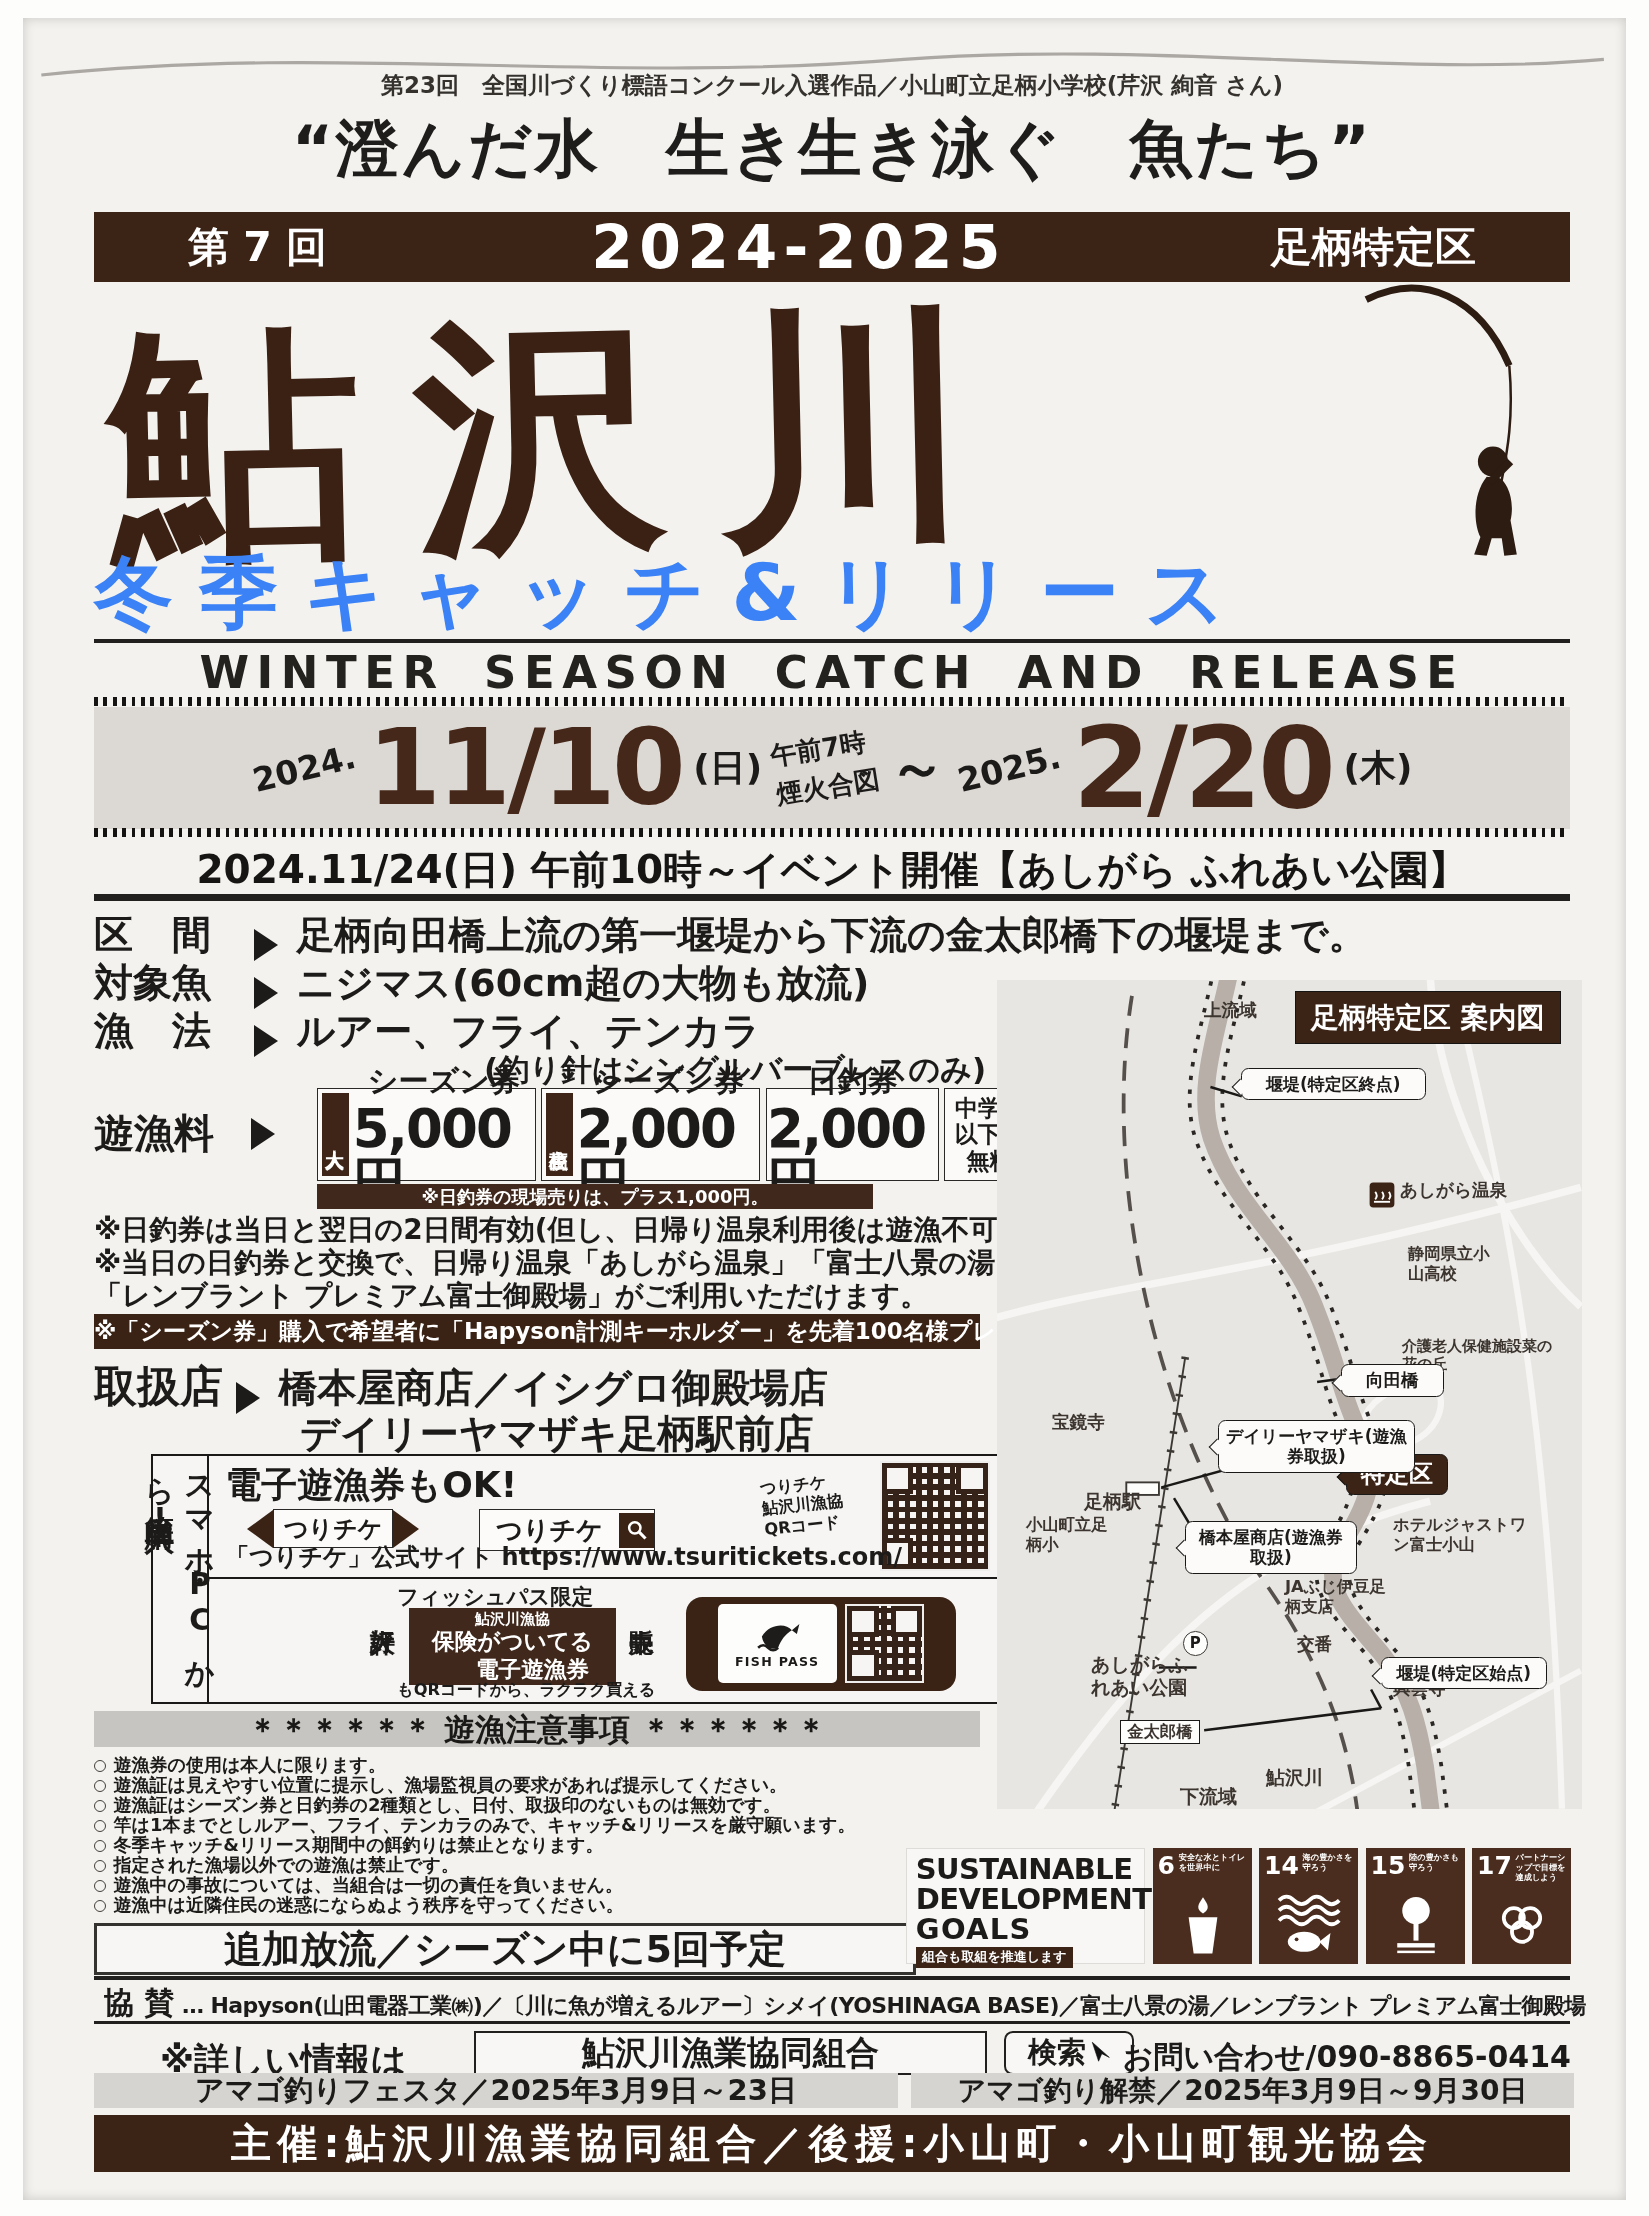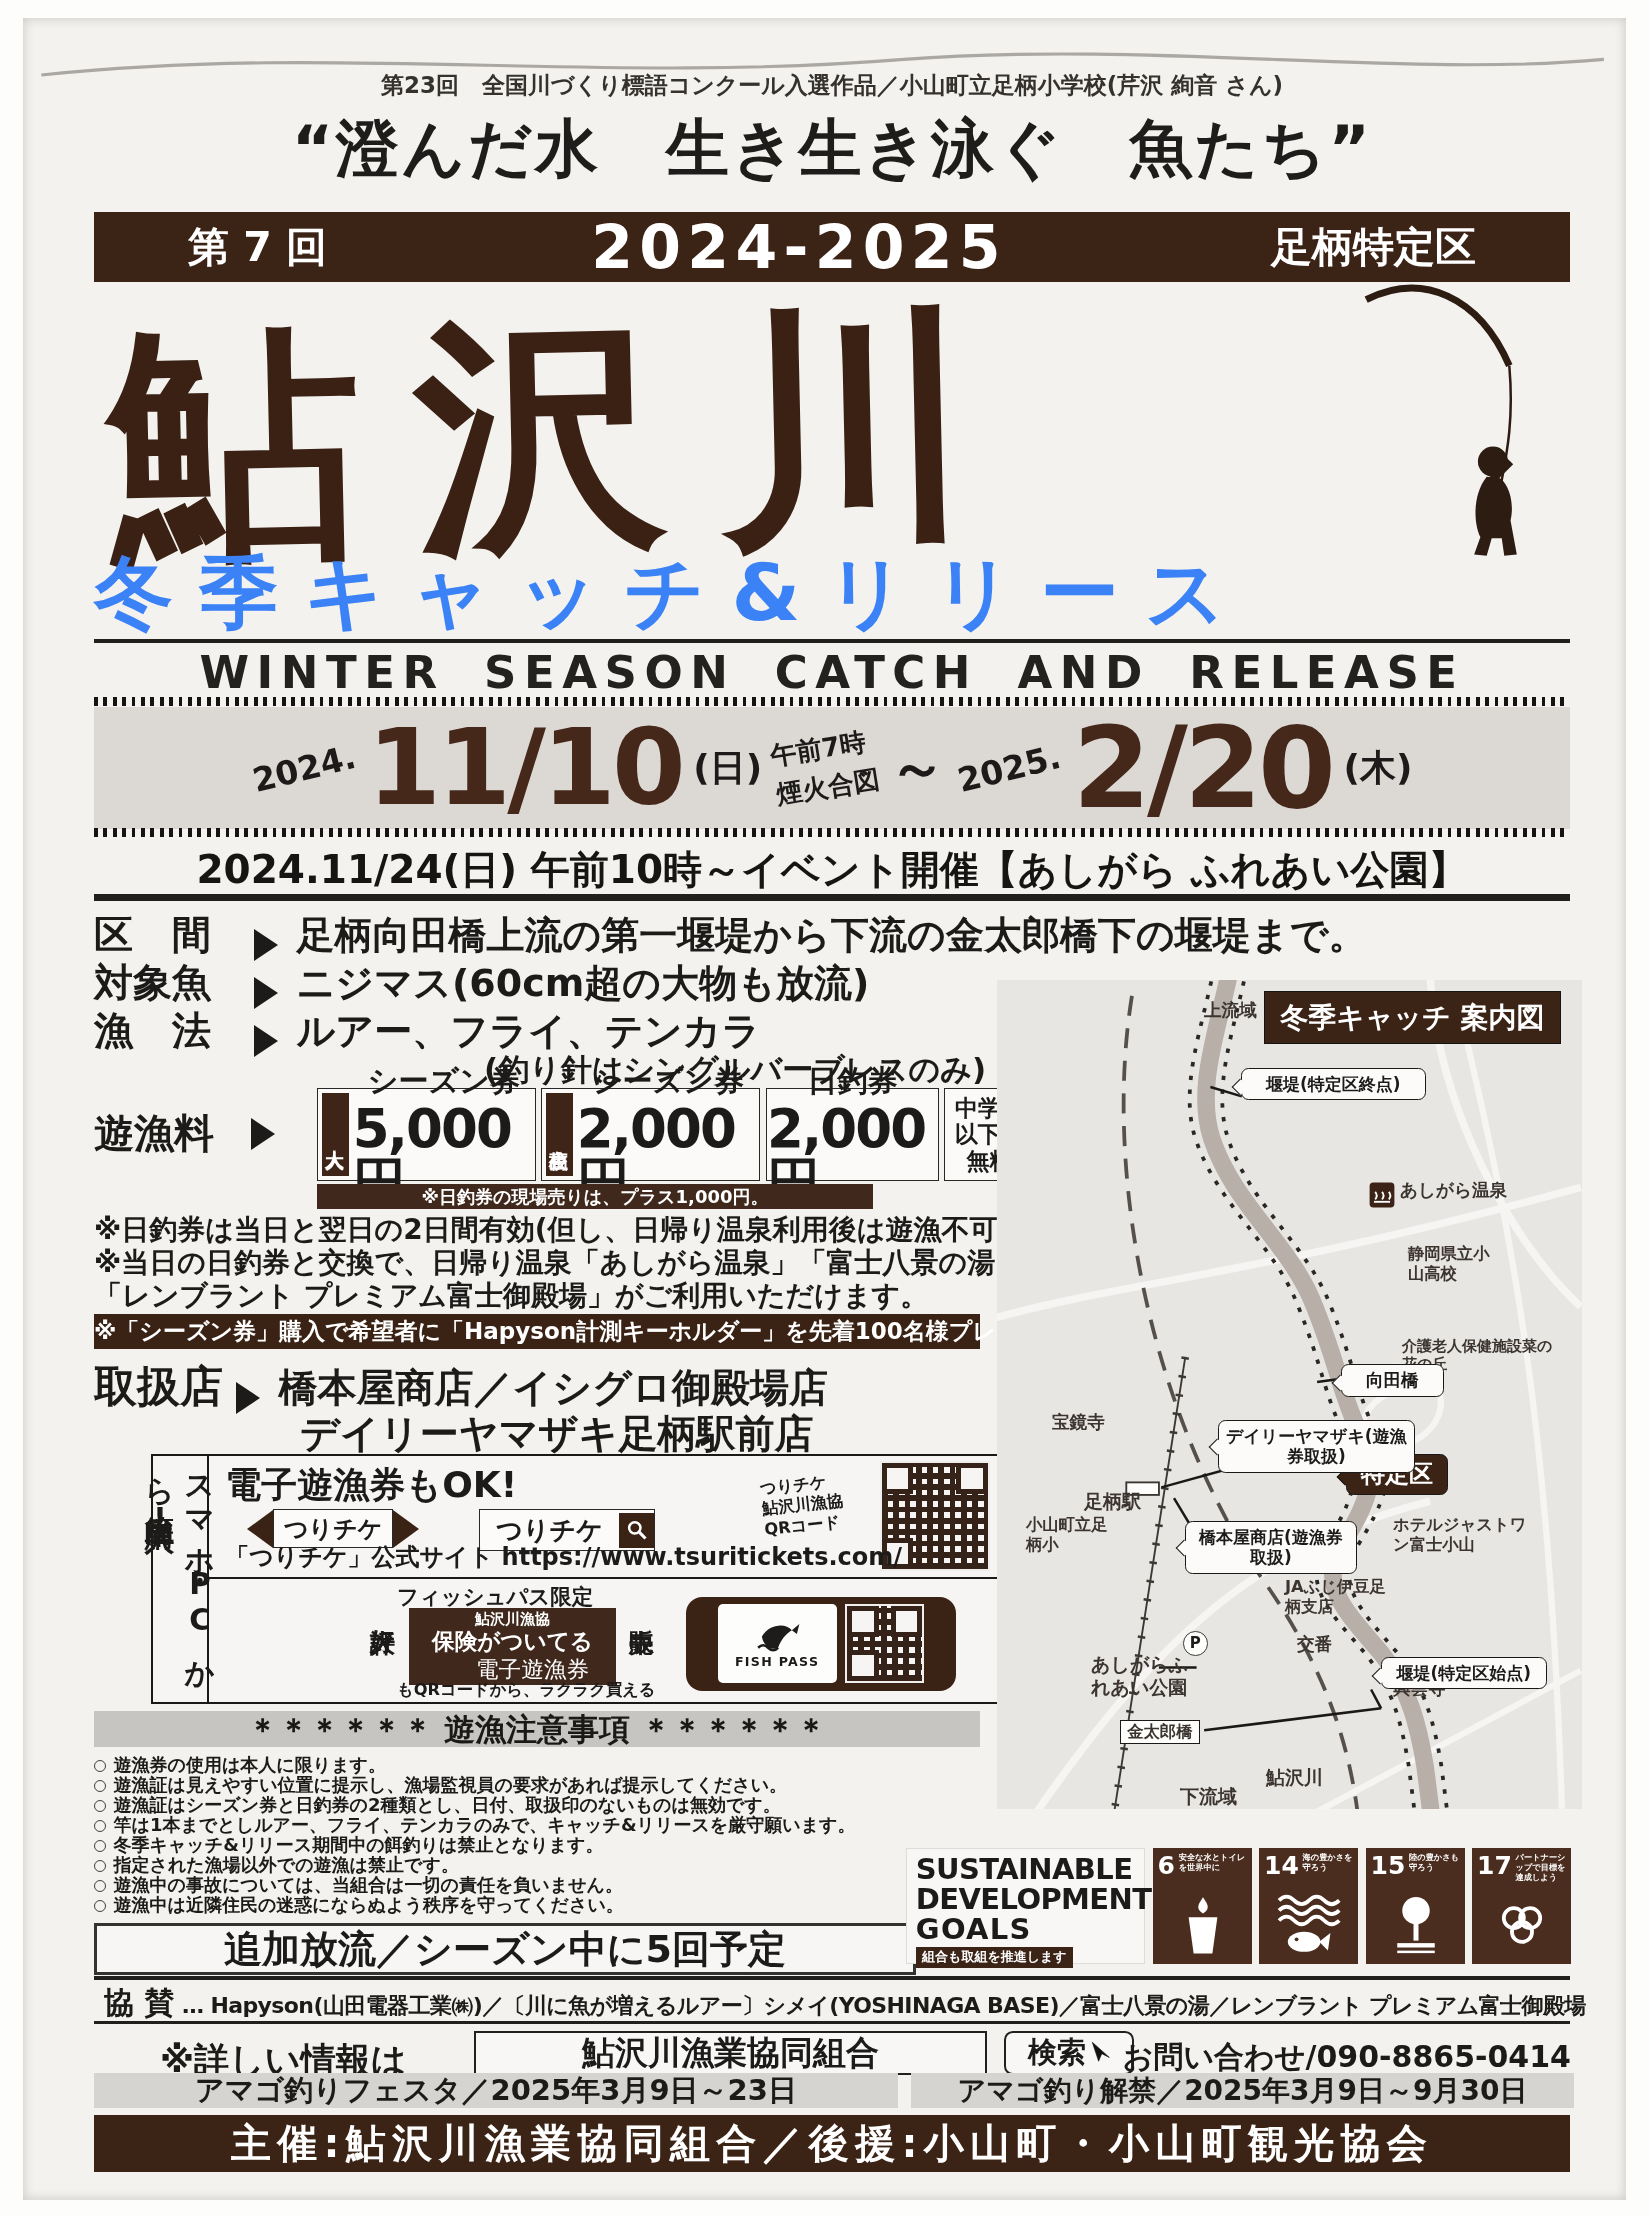--- a/index.html
+++ b/index.html
@@ -198,21 +198,21 @@
         </div>
         <div class="nw" style="position:absolute;left:16.3px;bottom:3.8px;font-size:24px;font-weight:700;">「つりチケ」公式サイト https://www.tsuritickets.com/</div>
       </div>
 
       <div style="position:relative;flex:1;">
         <div class="nw" style="position:absolute;left:188px;top:2.5px;font-size:21.4px;font-weight:800;">フィッシュパス限定</div>
         <span class="vtx" style="position:absolute;left:157px;top:30px;font-size:25px;font-weight:800;">大好評</span>
         <div style="position:absolute;left:200px;top:29px;width:207px;height:77px;background:#40291c;color:#fff;display:flex;flex-direction:column;align-items:center;justify-content:center;line-height:1.2;">
           <span style="font-size:15px;font-weight:700;">鮎沢川漁協</span>
           <span style="font-size:22.6px;font-weight:800;">保険がついてる</span>
-          <span style="font-size:22.6px;font-weight:400;margin-left:40px;">電子遊漁券</span>
+          <span style="font-size:22.6px;font-weight:700;margin-left:40px;">電子遊漁券</span>
         </div>
         <span class="vtx" style="position:absolute;left:416px;top:30px;font-size:25px;font-weight:800;">販売中</span>
         <div style="position:absolute;left:477px;top:17.6px;width:270px;height:94px;background:#3a2315;border-radius:16.3px;display:flex;align-items:center;justify-content:center;gap:8.8px;">
           <div style="width:119px;height:79px;background:#fdfdfc;border-radius:5px;display:flex;flex-direction:column;align-items:center;justify-content:center;">
             <svg width="49" height="35" viewBox="0 0 78 56">
               <path d="M14,28 C26,8 52,6 62,18 C52,24 44,34 40,46 C28,52 16,42 14,28 Z" fill="#1e1c1a"></path>
               <path d="M62,18 L74,8 L70,24 Z" fill="#1e1c1a"></path>
               <path d="M8,46 q8,-8 16,0 q8,8 16,0" stroke="#1e1c1a" stroke-width="4" fill="none"></path>
             </svg>
             <span style="font-size:12.6px;font-weight:800;letter-spacing:1.3px;">FISH PASS</span>
@@ -290,21 +290,21 @@
       <path d="M548,635 L510,640" stroke="#1b1917" stroke-width="4"></path>
       <path d="M545,790 L600,760" stroke="#1b1917" stroke-width="4"></path>
       <path d="M400,770 L262,808" stroke="#1b1917" stroke-width="4"></path>
       <path d="M330,905 L282,825" stroke="#1b1917" stroke-width="4"></path>
       <path d="M318,1095 L258,1095" stroke="#1b1917" stroke-width="4"></path>
       <path d="M330,1195 L612,1160" stroke="#1b1917" stroke-width="4"></path>
       <path d="M640,1120 L612,1160" stroke="#1b1917" stroke-width="0"></path>
       <path d="M612,1160 L596,1130" stroke="#1b1917" stroke-width="4"></path>
     </svg>
 
-    <div class="abs brown nw" style="right:21.4px;top:11.3px;font-size:28px;font-weight:800;padding:6.3px 15px;border:1.9px solid #161412;">冬季キャッチ 案内図</div>
+    <div class="abs brown nw" style="right:21.4px;top:11.3px;font-size:28px;font-weight:800;padding:6.3px 15px;border:1.9px solid #161412;">足柄特定区 案内図</div>
 
     <span class="ml" style="left:207px;top:20px;">上流域</span>
     <div class="co" style="left:244px;top:88px;width:170px;">堰堤(特定区終点)</div>
 
     <svg class="abs" style="left:372px;top:202px;" width="26" height="26" viewBox="0 0 42 42">
       <rect x="1" y="1" width="40" height="40" rx="6" fill="#3b2416"></rect>
       <path d="M10,28 q5,-6 0,-12 M21,28 q5,-6 0,-12 M32,28 q5,-6 0,-12" stroke="#fff" stroke-width="3" fill="none"></path>
       <path d="M8,32 h26" stroke="#fff" stroke-width="3"></path>
     </svg>
     <span class="ml" style="left:403px;top:200px;">あしがら温泉</span>

